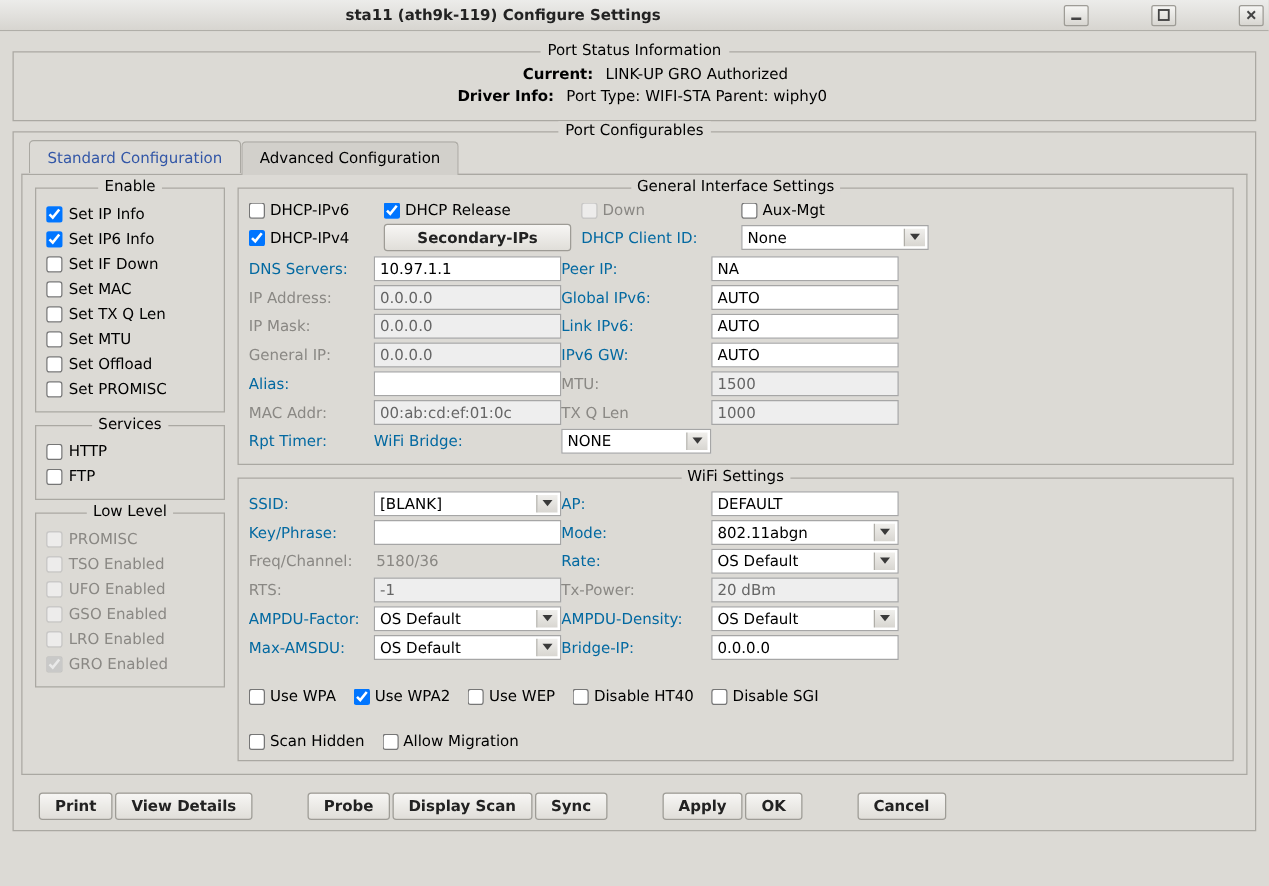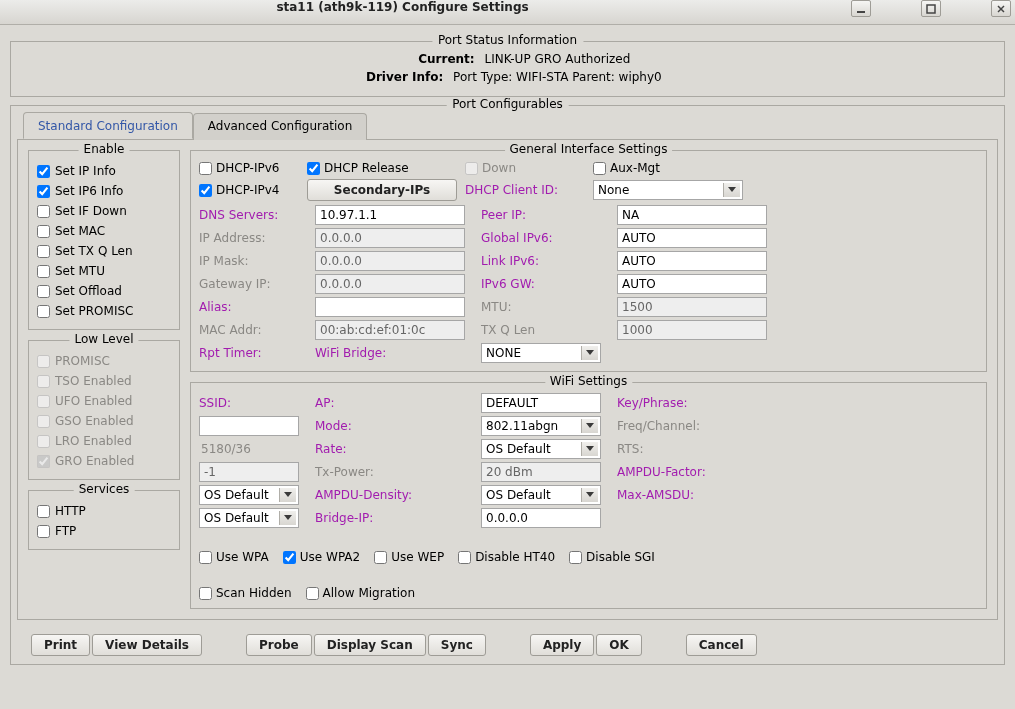--- a/index.html
+++ b/index.html
@@ -10,20 +10,21 @@
   color: #000;
   width: 1015px;
   height: 709px;
   overflow: hidden;
 }
 .titlebar {
   height: 25px;
   background: linear-gradient(#ececea, #d7d5d0);
   border-bottom: 1px solid #b0aea8;
   display: flex;
+  align-items: center;
   padding: 0 4px;
   gap: 46px;
 }
 .titlebar-text {
   flex: 1;
   text-align: center;
   font-weight: bold;
   color: #222;
 }
 .wbtn {
@@ -145,24 +146,24 @@
 .right-col {
   flex: 1;
   display: flex;
   flex-direction: column;
   gap: 10px;
 }
 
 .settings-grid {
   display: grid;
   grid-template-columns: 100px 150px 120px 150px;
-  gap: 3px 16px;
-  align-items: center;
-}
-.fl { font-weight: normal; color: #a21caf; white-space: nowrap; }
+  gap: 3px 0;
+  align-items: center;
+}
+.fl { font-weight: normal; color: #0369a1; white-space: nowrap; }
 .fl.dis { color: #8a8884; }
 input.tf, select.sel {
   height: 20px;
   border: 1px solid #a6a6a6;
   background: #fff;
   padding: 0 4px;
   font-family: inherit;
   font-size: 12px;
   width: 100%;
 }
@@ -326,20 +327,34 @@
                   <span>Set Offload</span>
                 </label>
                 <label class="chk-row">
                   <input type="checkbox" style="">
                   <span>Set PROMISC</span>
                 </label>
               </div>
           </div>
 
           <div class="group-tight">
+            <div class="legend">Services</div>
+            <div id="services-list">
+                <label class="chk-row">
+                  <input type="checkbox" style="">
+                  <span>HTTP</span>
+                </label>
+                <label class="chk-row">
+                  <input type="checkbox" style="">
+                  <span>FTP</span>
+                </label>
+              </div>
+          </div>
+
+          <div class="group-tight">
             <div class="legend">Low Level</div>
             <div id="lowlevel-list">
                 <label class="chk-row disabled">
                   <input type="checkbox" disabled="" style="">
                   <span>PROMISC</span>
                 </label>
                 <label class="chk-row disabled">
                   <input type="checkbox" disabled="" style="">
                   <span>TSO Enabled</span>
                 </label>
@@ -354,34 +369,20 @@
                 <label class="chk-row disabled">
                   <input type="checkbox" disabled="" style="">
                   <span>LRO Enabled</span>
                 </label>
                 <label class="chk-row disabled">
                   <input type="checkbox" disabled="" checked="" style="">
                   <span>GRO Enabled</span>
                 </label>
               </div>
           </div>
-
-          <div class="group-tight">
-            <div class="legend">Services</div>
-            <div id="services-list">
-                <label class="chk-row">
-                  <input type="checkbox" style="">
-                  <span>HTTP</span>
-                </label>
-                <label class="chk-row">
-                  <input type="checkbox" style="">
-                  <span>FTP</span>
-                </label>
-              </div>
-          </div>
         </div>
 
         <div class="right-col">
 
           <div class="group-tight">
             <div class="legend">General Interface Settings</div>
 
             <div class="row-top">
               <div class="cbwrap">
                   <input type="checkbox" style="">
@@ -423,21 +424,21 @@
               <div class="fl dis">IP Address:</div>
               <input class="tf" disabled="" value="0.0.0.0" style="">
               <div class="fl">Global IPv6:</div>
               <input class="tf" value="AUTO" style="">
 
               <div class="fl dis">IP Mask:</div>
               <input class="tf" disabled="" value="0.0.0.0" style="">
               <div class="fl">Link IPv6:</div>
               <input class="tf" value="AUTO" style="">
 
-              <div class="fl dis">Gateway IP:</div>
+              <div class="fl dis">General IP:</div>
               <input class="tf" disabled="" value="0.0.0.0" style="">
               <div class="fl">IPv6 GW:</div>
               <input class="tf" value="AUTO" style="">
 
               <div class="fl">Alias:</div>
               <input class="tf" value="" style="">
               <div class="fl dis">MTU:</div>
               <input class="tf" disabled="" value="1500" style="">
 
               <div class="fl dis">MAC Addr:</div>
@@ -451,20 +452,24 @@
                   <select class="sel"><option>NONE</option></select>
                   <span class="arrow"></span>
                 </div>
             </div>
           </div>
 
           <div class="group-tight">
             <div class="legend">WiFi Settings</div>
             <div class="settings-grid">
               <div class="fl">SSID:</div>
+              <div class="sel-wrap">
+                  <select class="sel"><option>[BLANK]</option></select>
+                  <span class="arrow"></span>
+                </div>
               <div class="fl">AP:</div>
               <input class="tf" value="DEFAULT" style="">
 
               <div class="fl">Key/Phrase:</div>
               <input class="tf" value="" style="">
               <div class="fl">Mode:</div>
               <div class="sel-wrap">
                   <select class="sel"><option>802.11abgn</option></select>
                   <span class="arrow"></span>
                 </div>

